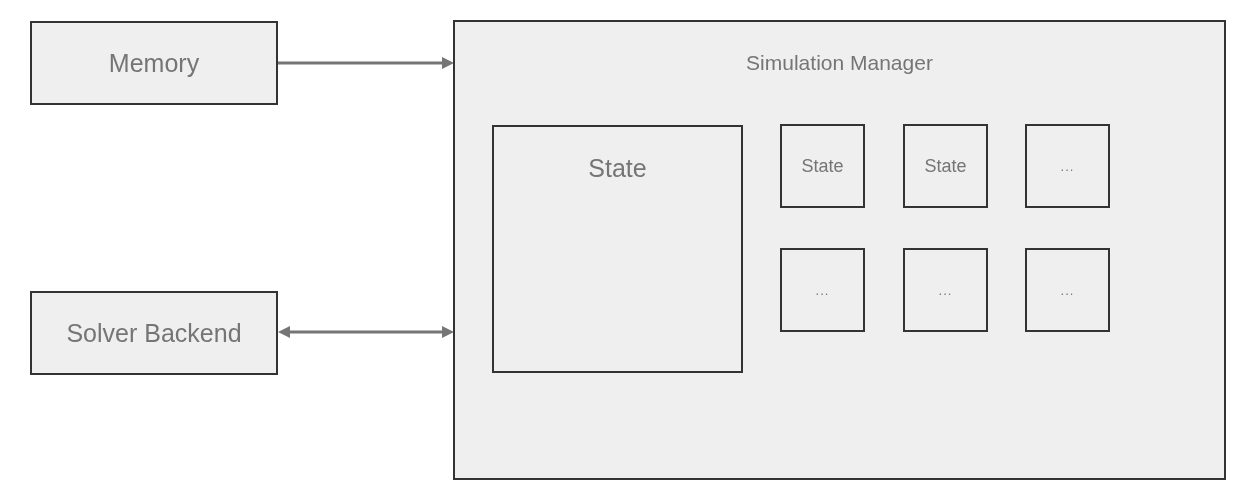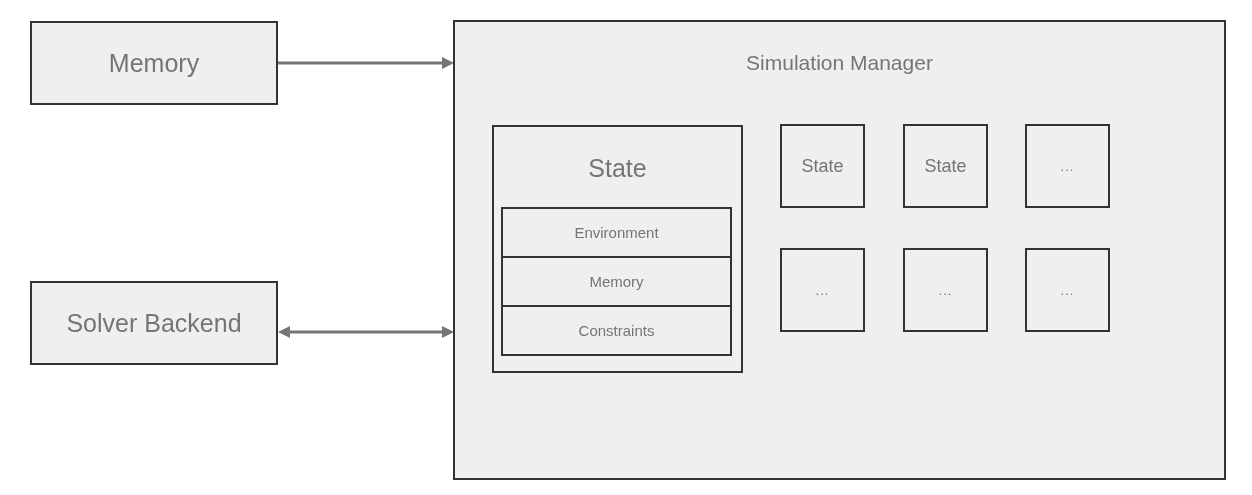--- a/index.html
+++ b/index.html
@@ -16,21 +16,21 @@
     box-sizing: border-box;
     background: #efefef;
     border: 2px solid #333333;
     display: flex;
     align-items: center;
     justify-content: center;
     color: #757575;
   }
   .big-label { font-size: 25px; }
   #loader-box  { left: 30px; top: 21px;  width: 248px; height: 84px; }
-  #solver-box  { left: 30px; top: 281px; width: 248px; height: 84px; }
+  #solver-box  { left: 30px; top: 291px; width: 248px; height: 84px; }
   #manager-box {
     left: 453px; top: 20px; width: 773px; height: 460px;
     display: block;
   }
   .manager-title {
     position: absolute;
     top: 26px; left: 0; width: 100%;
     text-align: center;
     font-size: 21px;
     line-height: 30px;
@@ -113,31 +113,20 @@
     <polygon points="12,4 0,10 12,16" fill="#757575"></polygon>
     <polygon points="164,4 176,10 164,16" fill="#757575"></polygon>
   </svg>
 
   <div class="node" id="manager-box">
 
     <div class="manager-title">Simulation Manager</div>
 
     <div class="state-panel">
       <div class="state-title">State</div>
-      <div class="state-sections">
-        <div class="state-section">
-          <span>Environment</span>
-        </div>
-        <div class="state-section">
-          <span>Memory</span>
-        </div>
-        <div class="state-section">
-          <span>Constraints</span>
-        </div>
-      </div>
     </div>
 
     <div class="mini r1 c1">
       <span>State</span>
     </div>
     <div class="mini r1 c2">
       <span>State</span>
     </div>
     <div class="mini dots r1 c3">
       <span>...</span>

